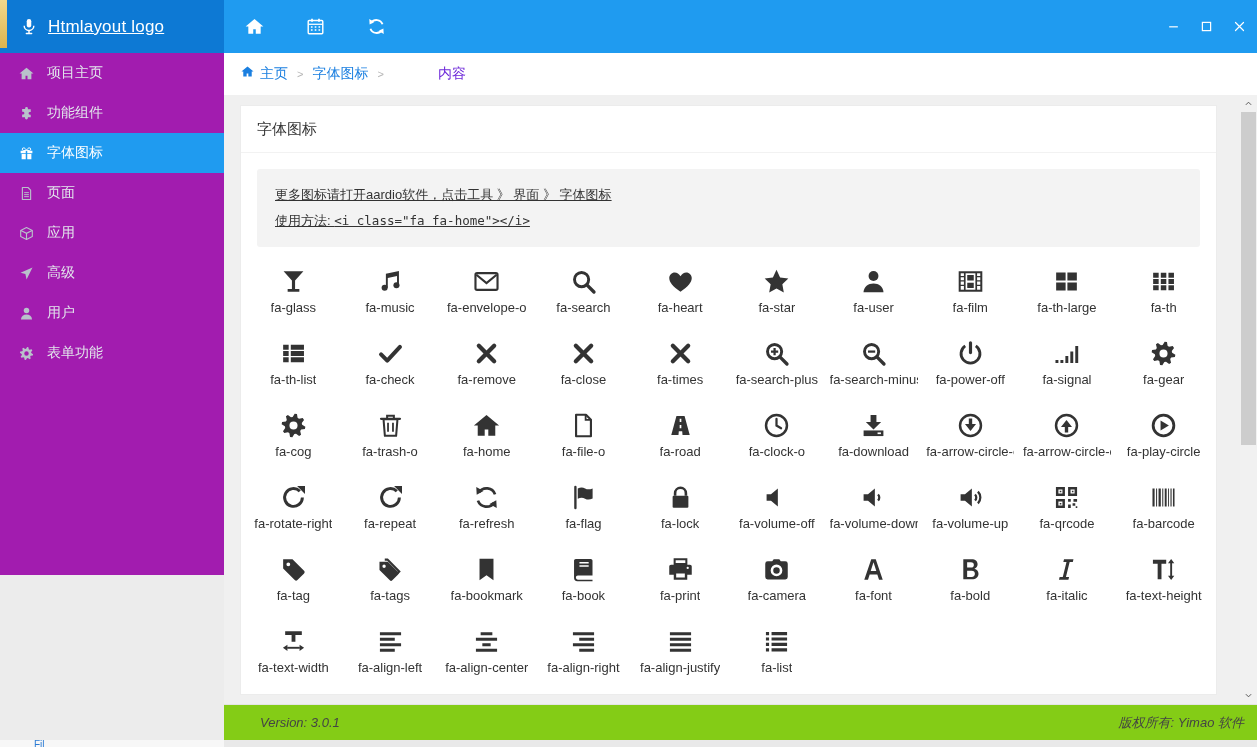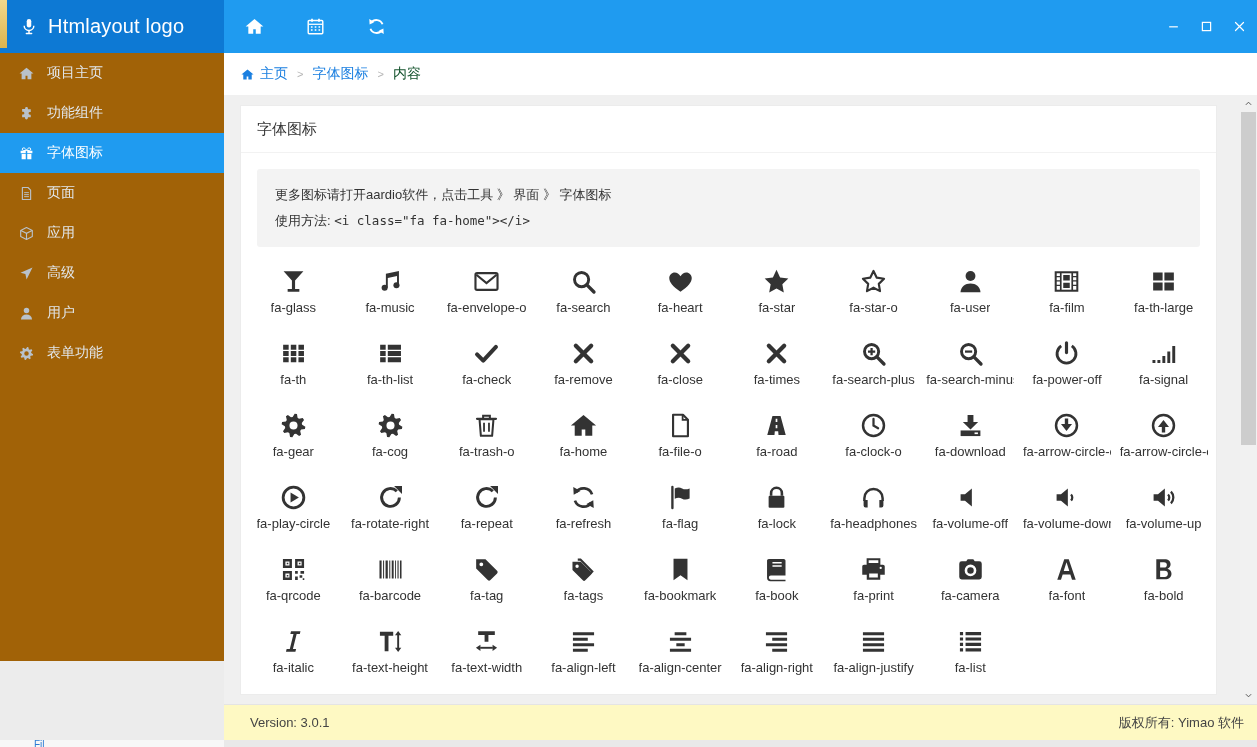--- a/index.html
+++ b/index.html
@@ -3,66 +3,66 @@
 <meta charset="utf-8">
 <style>
   html,body{margin:0;padding:0;background:#d8d8d8;}
   #screen{position:relative;width:1257px;height:747px;overflow:hidden;background:#ececec;
           font-family:"Liberation Sans",sans-serif;cursor:default;-webkit-font-smoothing:antialiased;}
   .ic{width:1em;height:1em;display:block;fill:currentColor;}
 
   
   .tb-left{position:absolute;left:0;top:0;width:224px;height:53px;background:#0d79d4;
            display:flex;align-items:center;gap:9px;padding-left:19px;box-sizing:border-box;color:#fff;}
-  .logo-text{font-size:20px;letter-spacing:.2px;}
+  .logo-text{font-size:17px;letter-spacing:.2px;text-decoration:underline;}
   .logo-mic{font-size:20px;}
   .tb-right{position:absolute;left:224px;top:0;width:1033px;height:53px;background:#1f9bf0;
             display:flex;align-items:center;color:#fff;}
   .nav-btn{width:61px;height:53px;display:flex;align-items:center;justify-content:center;cursor:pointer;}
   .nav-btn .ic{font-size:19px;}
   .win-controls{position:absolute;right:6px;top:0;height:53px;display:flex;align-items:center;gap:9px;color:#fff;}
   .win-btn{width:24px;height:24px;display:flex;align-items:center;justify-content:center;cursor:pointer;}
   .win-btn .ic{font-size:13px;}
 
   
-  .sidebar{position:absolute;left:0;top:53px;width:224px;height:608px;background:#a16207;}
+  .sidebar{position:absolute;left:0;top:53px;width:224px;height:522px;background:#a21caf;}
   .side-item{height:40px;display:flex;align-items:center;gap:13px;padding-left:19px;
              color:#e2e7ec;font-size:14px;cursor:pointer;}
   .side-item .ic{font-size:15px;color:#b9c2cb;}
   .side-item.active{background:#1f9bf0;color:#fff;}
   .side-item.active .ic{color:#fff;}
 
   
   .crumbbar{position:absolute;left:224px;top:53px;width:1033px;height:42px;background:#fff;
             display:flex;align-items:center;gap:9px;padding-left:17px;box-sizing:border-box;font-size:14px;}
-  .crumb-link{color:#1a7fe0;display:flex;align-items:center;gap:6px;cursor:pointer;}
+  .crumb-link{color:#1a7fe0;display:flex;gap:6px;cursor:pointer;}
   .crumb-link .ic{font-size:13px;}
   .crumb-sep{color:#b5b5b5;font-size:11px;}
-  .crumb-current{color:#14532d;}
+  .crumb-current{color:#6d28d9;margin-left:45px;}
 
   
   .main{position:absolute;left:224px;top:95px;width:1016px;height:609px;background:#f0f0f0;}
   .panel{position:absolute;left:16px;top:10px;width:977px;height:590px;background:#fff;
          border:1px solid #ececec;box-sizing:border-box;}
   .panel-h{padding:14px 16px 13px;font-size:15px;color:#333;border-bottom:1px solid #f2f2f2;}
   .note{margin:16px 16px 0;background:#f3f3f3;border-radius:3px;padding:13px 18px;
-        font-size:13px;color:#333;line-height:26px;}
+        font-size:13px;color:#333;line-height:26px;text-decoration:underline;}
   .code{font-family:"DejaVu Sans Mono",monospace;font-size:12.5px;}
 
   .grid{display:grid;grid-template-columns:repeat(10,1fr);padding:14px 4px 0;}
   .cell{height:72px;display:flex;flex-direction:column;align-items:center;padding-top:5px;
         box-sizing:border-box;color:#333;}
   .icn{height:30px;display:flex;align-items:center;}
   .icn .ic{font-size:27px;}
   .lbl{margin-top:4px;font-size:13px;white-space:nowrap;overflow:hidden;max-width:88px;text-align:center;}
 
   
-  .footer{position:absolute;left:224px;top:704px;width:1033px;height:36px;background:#fef9c3;
+  .footer{position:absolute;left:224px;top:704px;width:1033px;height:36px;background:#84cc16;
           border-top:1px solid #e4e4e4;display:flex;align-items:center;justify-content:space-between;
-          padding:0 13px 0 26px;box-sizing:border-box;font-size:13px;color:#444;}
+          padding:0 13px 0 36px;box-sizing:border-box;font-size:13px;color:#444;font-style:italic;}
 
   
   .vscroll{position:absolute;right:0;top:95px;width:17px;height:609px;background:#f1f1f1;}
   .vs-btn{position:absolute;left:0;width:17px;height:17px;display:flex;align-items:center;
           justify-content:center;color:#555;cursor:pointer;}
   .vs-btn .ic{font-size:9px;}
   .vs-up{top:0;} .vs-down{bottom:0;}
   .vs-thumb{position:absolute;left:1px;top:17px;width:15px;height:333px;background:#cdcdcd;cursor:pointer;}
 
   
@@ -285,28 +285,20 @@
             <span class="icn">
               <svg class="ic" viewBox="0 0 24 24" aria-hidden="true">
                 <path d="M12 1.6l3.2 6.8 7.3 1-5.3 5.1 1.3 7.3L12 18.3l-6.5 3.5 1.3-7.3-5.3-5.1 7.3-1z"></path>
               </svg>
             </span>
             <span class="lbl">fa-star</span>
           </div>
           <div class="cell">
             <span class="icn">
               <svg class="ic" viewBox="0 0 24 24" aria-hidden="true">
-                <path d="M12 2.6l2.9 6 6.5.9-4.7 4.6 1.1 6.5L12 17.5l-5.8 3.1 1.1-6.5L2.6 9.5l6.5-.9z" fill="none" stroke="currentColor" stroke-width="1.9" stroke-linejoin="round"></path>
-              </svg>
-            </span>
-            <span class="lbl">fa-star-o</span>
-          </div>
-          <div class="cell">
-            <span class="icn">
-              <svg class="ic" viewBox="0 0 24 24" aria-hidden="true">
                 <circle cx="12" cy="7.1" r="4.4"></circle>
                 <path d="M3.1 21.6c.4-5.3 4.1-7.9 8.9-7.9s8.5 2.6 8.9 7.9z"></path>
               </svg>
             </span>
             <span class="lbl">fa-user</span>
           </div>
           <div class="cell">
             <span class="icn">
               <svg class="ic" viewBox="0 0 24 24" aria-hidden="true">
                 <rect x="2.4" y="3.8" width="19.2" height="16.4" fill="none" stroke="currentColor" stroke-width="1.8"></rect>
@@ -547,29 +539,20 @@
             <span class="lbl">fa-flag</span>
           </div>
           <div class="cell">
             <span class="icn">
               <svg class="ic" viewBox="0 0 24 24" aria-hidden="true">
                 <path d="M7.2 10.4V8.2a4.8 4.8 0 0 1 9.6 0v2.2" fill="none" stroke="currentColor" stroke-width="2.3"></path>
                 <rect x="5" y="10.4" width="14" height="10.8" rx="1"></rect>
               </svg>
             </span>
             <span class="lbl">fa-lock</span>
-          </div>
-          <div class="cell">
-            <span class="icn">
-              <svg class="ic" viewBox="0 0 24 24" aria-hidden="true">
-                <path d="M3.9 15.2v-2.6a8.1 8.1 0 0 1 16.2 0v2.6" fill="none" stroke="currentColor" stroke-width="2.2"></path>
-                <path d="M3.2 14.2h3.6v6.6H4.9a1.7 1.7 0 0 1-1.7-1.7zM20.8 14.2h-3.6v6.6h1.9a1.7 1.7 0 0 0 1.7-1.7z"></path>
-              </svg>
-            </span>
-            <span class="lbl">fa-headphones</span>
           </div>
           <div class="cell">
             <span class="icn">
               <svg class="ic" viewBox="0 0 24 24" aria-hidden="true">
                 <path d="M3.2 9.2v5.6h3.9l6.1 5.2V4L7.1 9.2z"></path>
               </svg>
             </span>
             <span class="lbl">fa-volume-off</span>
           </div>
           <div class="cell">

